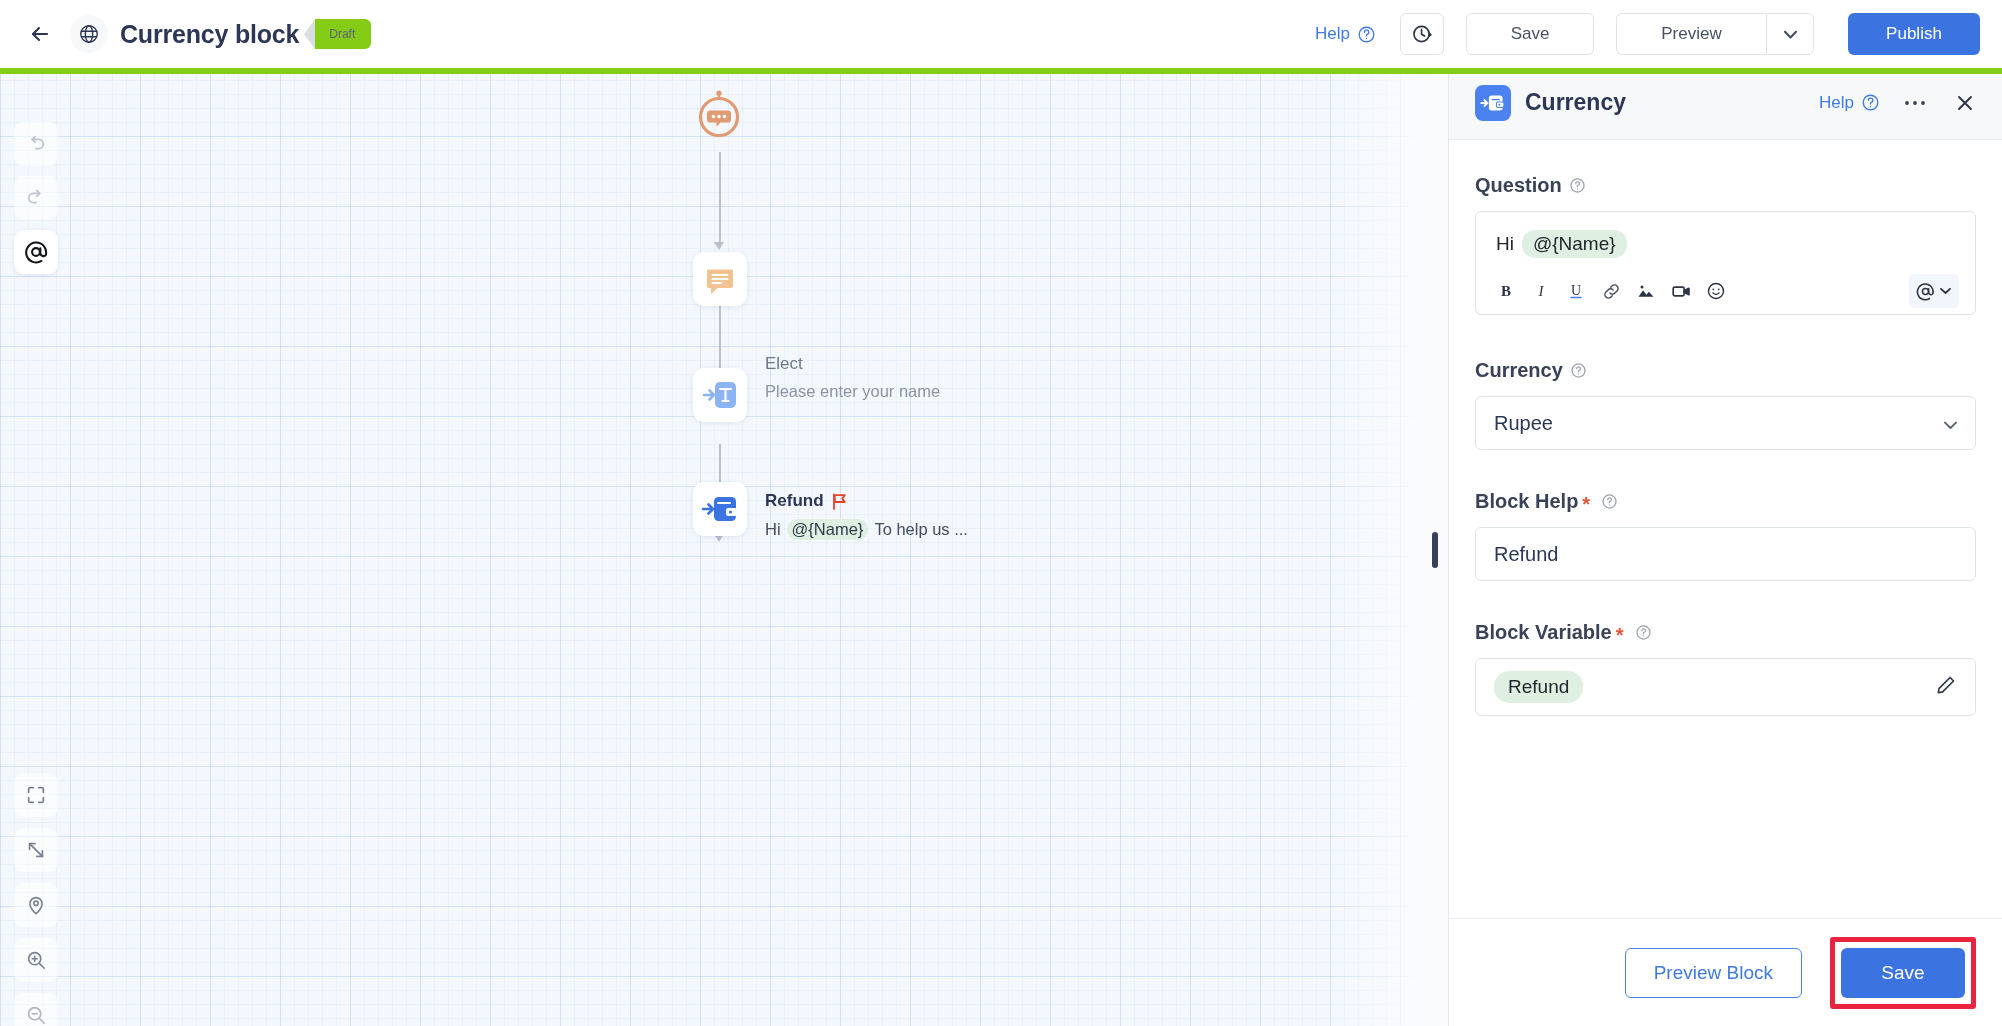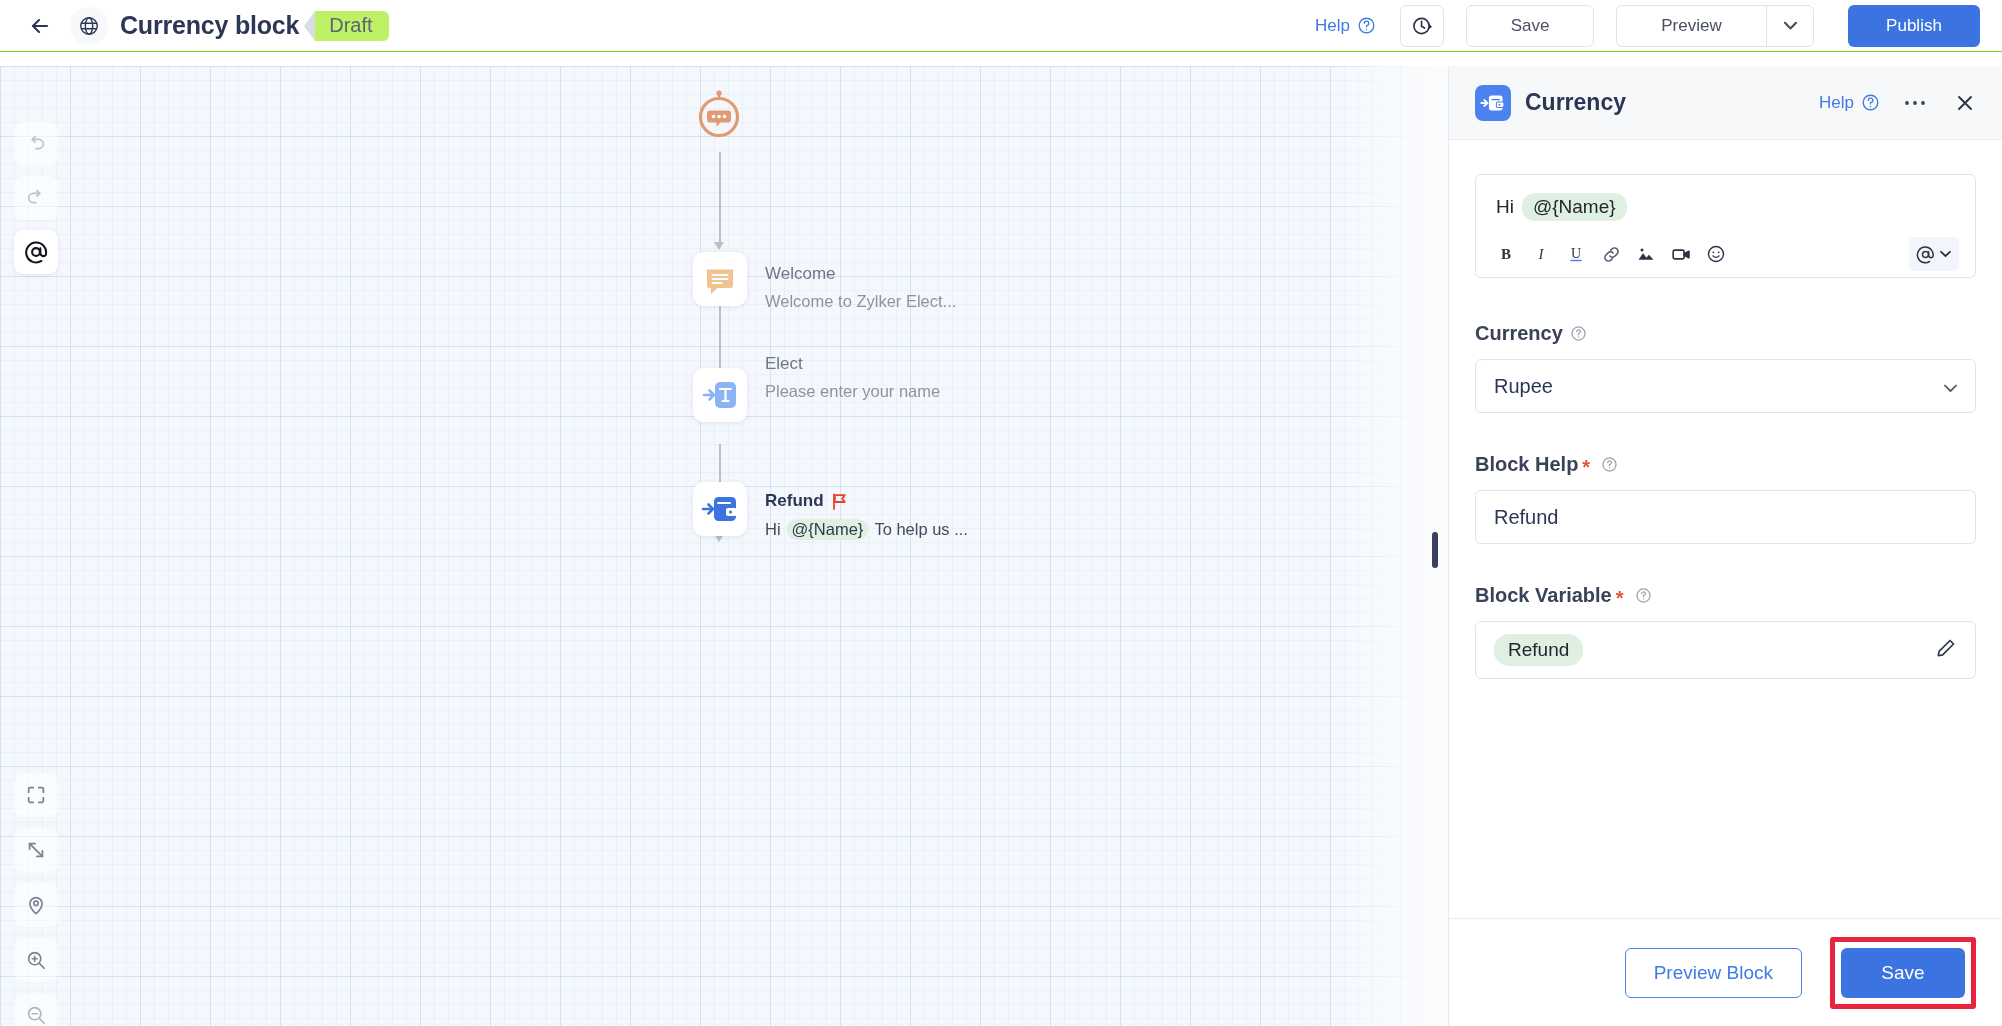--- a/index.html
+++ b/index.html
@@ -5,23 +5,23 @@
   * { box-sizing: border-box; margin: 0; padding: 0; }
   html, body {
     width: 2002px; height: 1026px;
     overflow: hidden;
     font-family: "Liberation Sans", sans-serif;
     background: #ffffff;
   }
 
   
   .topbar {
-    position: absolute; left: 0; top: 0; width: 2002px; height: 52px;
+    position: absolute; left: 0; top: 0; width: 2002px; height: 74px;
     background: #ffffff;
-    border-bottom: 1px solid #84cc16;
+    border-bottom: 6px solid #84cc16;
     display: flex; align-items: center;
     z-index: 30;
   }
   .back-btn {
     margin-left: 20px; width: 40px; height: 40px;
     display: flex; align-items: center; justify-content: center;
     cursor: pointer; border-radius: 6px;
   }
   .globe-wrap {
     margin-left: 10px; width: 38px; height: 38px;
@@ -30,22 +30,22 @@
   }
   .doc-title {
     margin-left: 12px;
     font-size: 25px; font-weight: 700; color: #2c3655;
     letter-spacing: -0.2px;
     white-space: nowrap;
   }
   .draft-badge {
     margin-left: 16px; position: relative;
     height: 30px; padding: 0 16px 0 14px;
-    background: #bef264; color: #5b6377;
-    font-size: 20px;
+    background: #84cc16; color: #5b6377;
+    font-size: 12px;
     display: flex; align-items: center;
     border-radius: 0 6px 6px 0;
   }
   .draft-badge::before {
     content: ""; position: absolute; left: -11px; top: 0;
     width: 0; height: 0;
     border-top: 15px solid transparent;
     border-bottom: 15px solid transparent;
     border-right: 11px solid #dadde3;
   }
@@ -411,24 +411,20 @@
   <div class="connector" style="left:719px; top:378px; height:91px;"></div>
   <div class="arrowhead" style="left:714px; top:468px;"></div>
 
   <div class="node-icon" style="left:693px; top:186px;">
     <div class="node-inner">
       <svg width="34" height="34" viewBox="0 0 34 34" fill="none">
         <path d="M4 7.5h26v16.5a2 2 0 0 1-2 2H14.5L8 32v-6H6a2 2 0 0 1-2-2z" fill="#f0c391"></path>
         <path d="M9.5 13h15M9.5 17h15M9.5 21h9" stroke="#ffffff" stroke-width="2" stroke-linecap="round"></path>
       </svg>
     </div>
-  </div>
-  <div class="node-label" style="left:765px; top:198px;">
-    <div class="node-title">Welcome</div>
-    <div class="node-sub">Welcome to Zylker Elect...</div>
   </div>
 
   <div class="node-icon" style="left:693px; top:302px;">
     <div class="node-inner">
       <svg width="36" height="32" viewBox="0 0 36 32" fill="none">
         <path d="M2 16h9M7.5 11.5L12 16l-4.5 4.5" stroke="#8cb4f5" stroke-width="2.6" stroke-linecap="round" stroke-linejoin="round"></path>
         <rect x="13" y="3" width="21" height="26" rx="5" fill="#8cb4f5"></rect>
         <path d="M18 10h11M23.5 10v12M20.5 22h6" stroke="#ffffff" stroke-width="2.2" stroke-linecap="round"></path>
       </svg>
     </div>
@@ -501,20 +497,28 @@
       <div class="close-btn">
         <svg width="22" height="22" viewBox="0 0 24 24" fill="none" stroke="#2b3345" stroke-width="2.1" stroke-linecap="round">
           <path d="M5.5 5.5l13 13M18.5 5.5l-13 13"></path>
         </svg>
       </div>
     </div>
   </div>
 
   <div class="panel-body">
 
+    <div class="field-label">
+      <span>Question</span>
+      <svg width="17" height="17" viewBox="0 0 24 24" fill="none" stroke="#9aa0ad" stroke-width="1.8">
+        <circle cx="12" cy="12" r="9.2"></circle>
+        <path d="M9.5 9.4a2.6 2.6 0 1 1 3.2 2.5c-.6.2-.8.6-.8 1.2v.5" stroke-linecap="round"></path>
+        <circle cx="12" cy="16.8" r="0.95" fill="#9aa0ad" stroke="none"></circle>
+      </svg>
+    </div>
 
     <div class="editor-box">
       <div class="editor-content">
         <div class="ed-line1">
           <span>Hi</span>
           <span class="var-chip">@{Name}</span>
         </div>
       </div>
       <div class="editor-toolbar">
         <div class="tb-btn">

